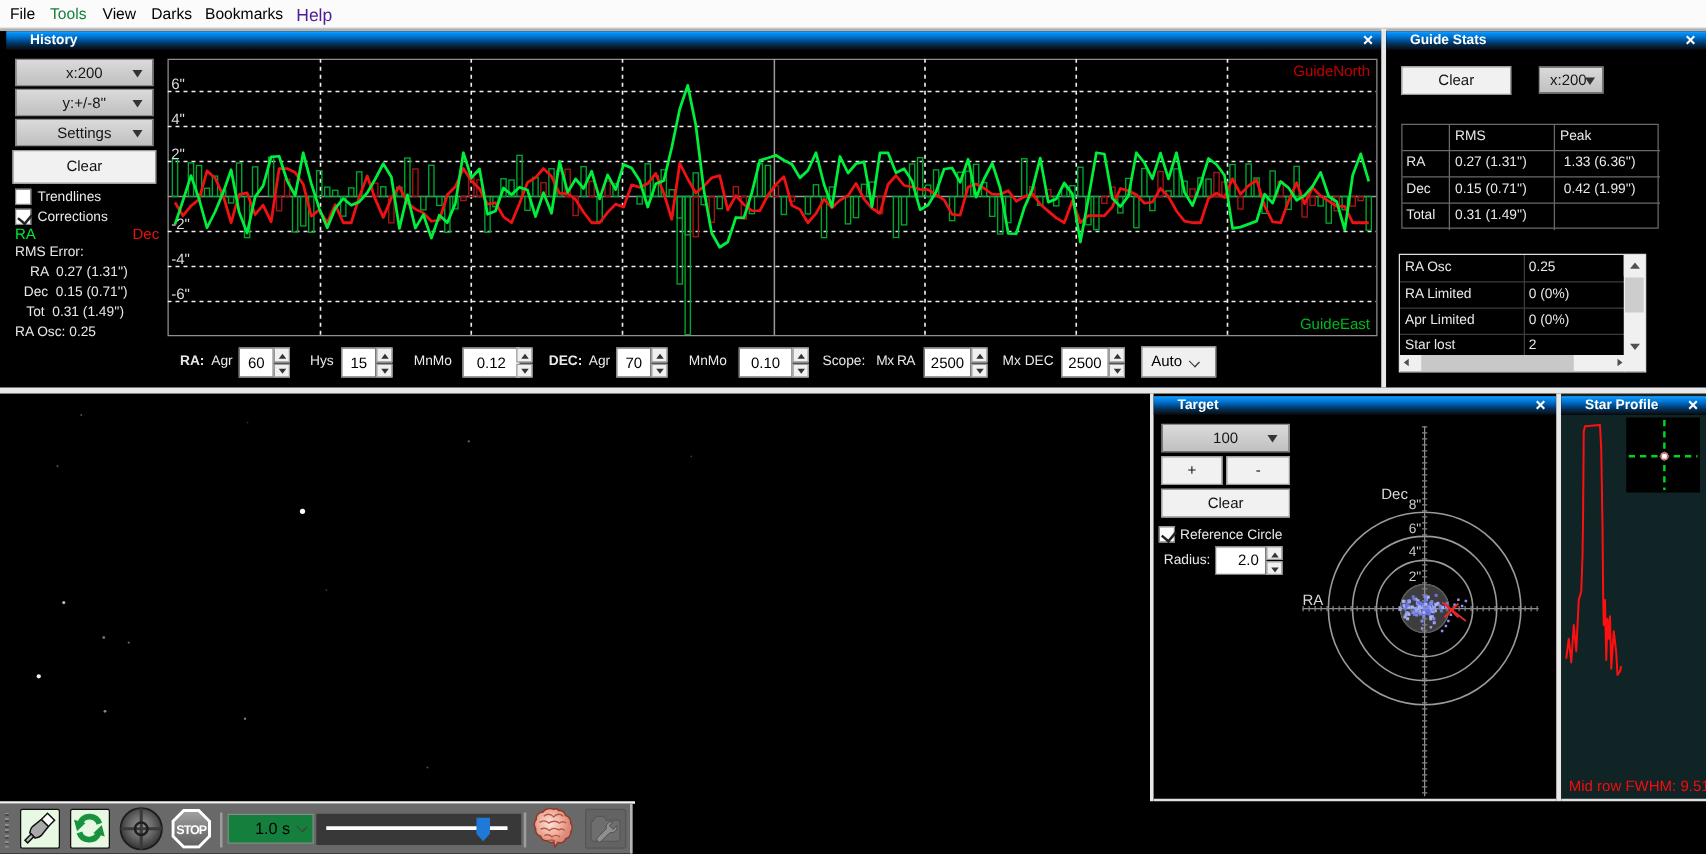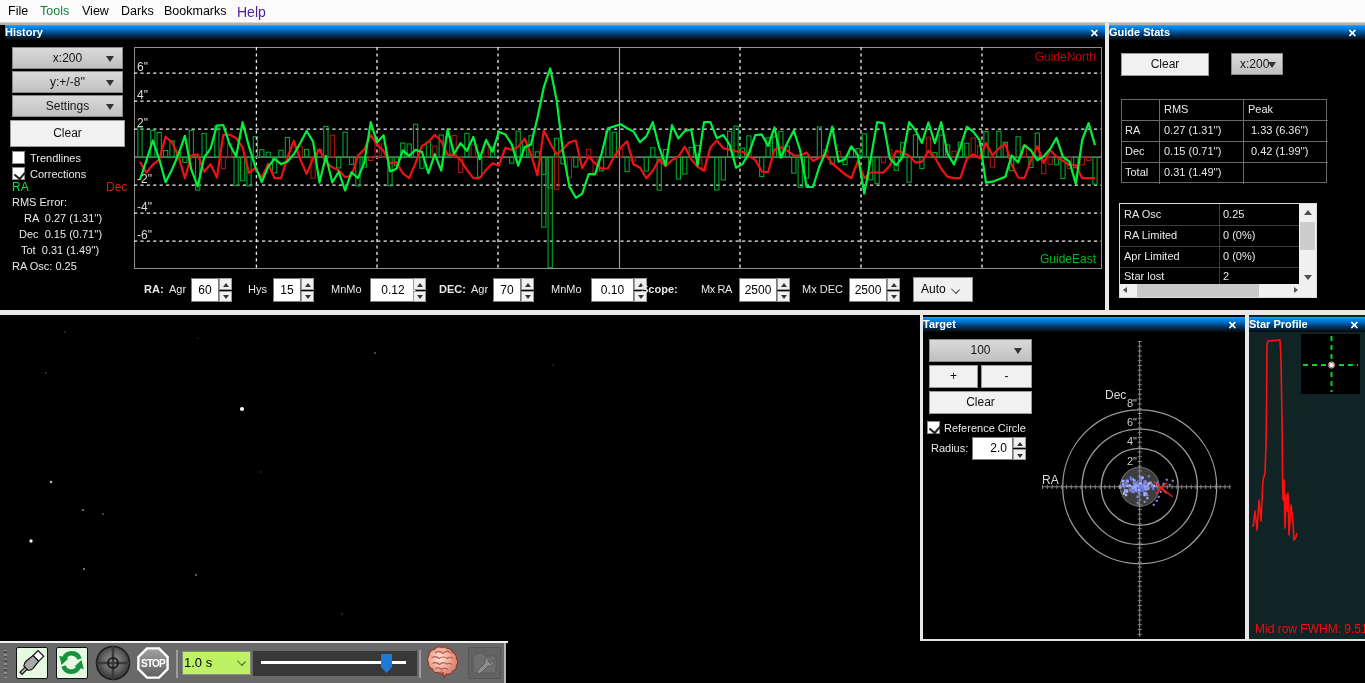--- a/index.html
+++ b/index.html
@@ -1,16 +1,16 @@
 <!DOCTYPE html>
 <html><head><meta charset="utf-8"><style>
 *{margin:0;padding:0;box-sizing:border-box}
 body{width:1365px;height:683px;font-family:"Liberation Sans",sans-serif;background:#000;position:relative;overflow:hidden}
 .abs{position:absolute}
-.titlebar{position:absolute;left:0;right:0;top:0;height:15px;background:linear-gradient(180deg,#31a5ff 0%,#0090fa 10%,#0076d2 28%,#00529a 48%,#003463 66%,#0b1722 88%,#03070c 100%);color:#fff;font-size:11px;font-weight:600;line-height:15px;padding-left:0}
+.titlebar{position:absolute;left:0;right:0;top:0;height:15px;background:linear-gradient(180deg,#31a5ff 0%,#0090fa 10%,#0076d2 28%,#00529a 48%,#003463 66%,#0b1722 88%,#03070c 100%);color:#fff;font-size:11px;font-weight:600;line-height:15px;padding-left:19px}
 .gbtn{position:absolute;background:linear-gradient(180deg,#dadada,#c0c0c0);border:1px solid #8a8a8a;color:#161616;font-size:12px;text-align:center;font-family:"Liberation Sans",sans-serif}
 .lbtn{position:absolute;background:#f1f1f1;border:1px solid #9a9a9a;color:#101010;font-size:12px;text-align:center;font-family:"Liberation Sans",sans-serif}
 .tri{position:absolute;width:0;height:0;border-left:4.5px solid transparent;border-right:4.5px solid transparent;border-top:6px solid #333}
 .cb{position:absolute;width:13px;height:13px;background:#fff;border:1px solid #8a8a8a}
 .chk:after{content:"";position:absolute;left:2.5px;top:0.5px;width:6px;height:8px;border:solid #222;border-width:0 2px 2px 0;transform:rotate(40deg)}
 .wt{position:absolute;color:#e9e9e9;font-size:11px;white-space:pre}
 .spinbox{position:absolute;background:#fff;border:1px solid #7a7a7a;color:#000;font-size:12px;text-align:center}
 .spin{position:absolute;width:13px;height:24px}
 .spin div{position:absolute;left:0;width:13px;height:11.5px;background:#f0f0f0;border:1px solid #9a9a9a}
 .spin .u{top:0}.spin .d{bottom:0}
@@ -243,21 +243,21 @@
 <div class="spin" style="left:521px;top:7px">
       <div class="u"></div>
       <div class="d"></div>
     </div>
 <div class="wt" style="left:551px;top:12px">MnMo</div>
 <div class="spinbox" style="left:591px;top:7px;width:43px;height:24px;line-height:22px">0.10</div>
 <div class="spin" style="left:634px;top:7px">
       <div class="u"></div>
       <div class="d"></div>
     </div>
-<div class="wt" style="left:641px;top:12px;font-weight:700">Scope:</div>
+<div class="wt" style="left:658px;top:12px;font-weight:400">Scope:</div>
 <div class="wt" style="left:701px;top:12px;letter-spacing:-0.4px">Mx RA</div>
 <div class="spinbox" style="left:739px;top:7px;width:38px;height:24px;line-height:22px">2500</div>
 <div class="spin" style="left:777px;top:7px">
       <div class="u"></div>
       <div class="d"></div>
     </div>
 <div class="wt" style="left:802px;top:12px">Mx DEC</div>
 <div class="spinbox" style="left:849px;top:7px;width:38px;height:24px;line-height:22px">2500</div>
 <div class="spin" style="left:887px;top:7px">
       <div class="u"></div>
@@ -565,21 +565,21 @@
           <stop offset="0%" stop-color="#a2a2a2"></stop>
           <stop offset="100%" stop-color="#5e5e5e"></stop>
         </linearGradient>
       </defs>
       <polygon points="10,1.4 22,1.4 30.6,10 30.6,22 22,30.6 10,30.6 1.4,22 1.4,10" fill="url(#st)" stroke="#fff" stroke-width="2.4"></polygon>
       <text x="16" y="20" fill="#fff" font-size="10" font-weight="700" text-anchor="middle" font-family="Liberation Sans, sans-serif" letter-spacing="-0.8">STOP</text>
     </svg>
 
 <div class="abs" style="left:176px;top:7px;width:1.5px;height:28px;background:#9d9d9d"></div>
 
-<div class="abs" style="left:182px;top:8px;width:69px;height:24px;background:#bef264;border:1px solid #8a8a8a;color:#000;font-size:13px;line-height:21px;padding-left:1px">1.0 s</div>
+<div class="abs" style="left:182px;top:8px;width:69px;height:24px;background:#15803d;border:1px solid #8a8a8a;color:#000;font-size:13px;line-height:21px;padding-left:21px">1.0 s</div>
 <div class="abs" style="left:238px;top:15px;width:7px;height:7px;border:solid #444;border-width:0 1.6px 1.6px 0;transform:rotate(45deg) scale(1,.8)"></div>
 
 <div class="abs" style="left:253px;top:8px;width:164px;height:25px;background:#383838">
 <div class="abs" style="left:8px;top:10px;width:145px;height:3px;background:#fff"></div>
 <div class="abs" style="left:128px;top:3px;width:11px;height:19px"><svg width="11" height="19">
           <polygon points="0,0 11,0 11,13 5.5,19 0,13" fill="#1e7ad6"></polygon>
         </svg></div>
 </div>
 
 <div class="abs" style="left:419px;top:7px;width:1.5px;height:28px;background:#9d9d9d"></div>

